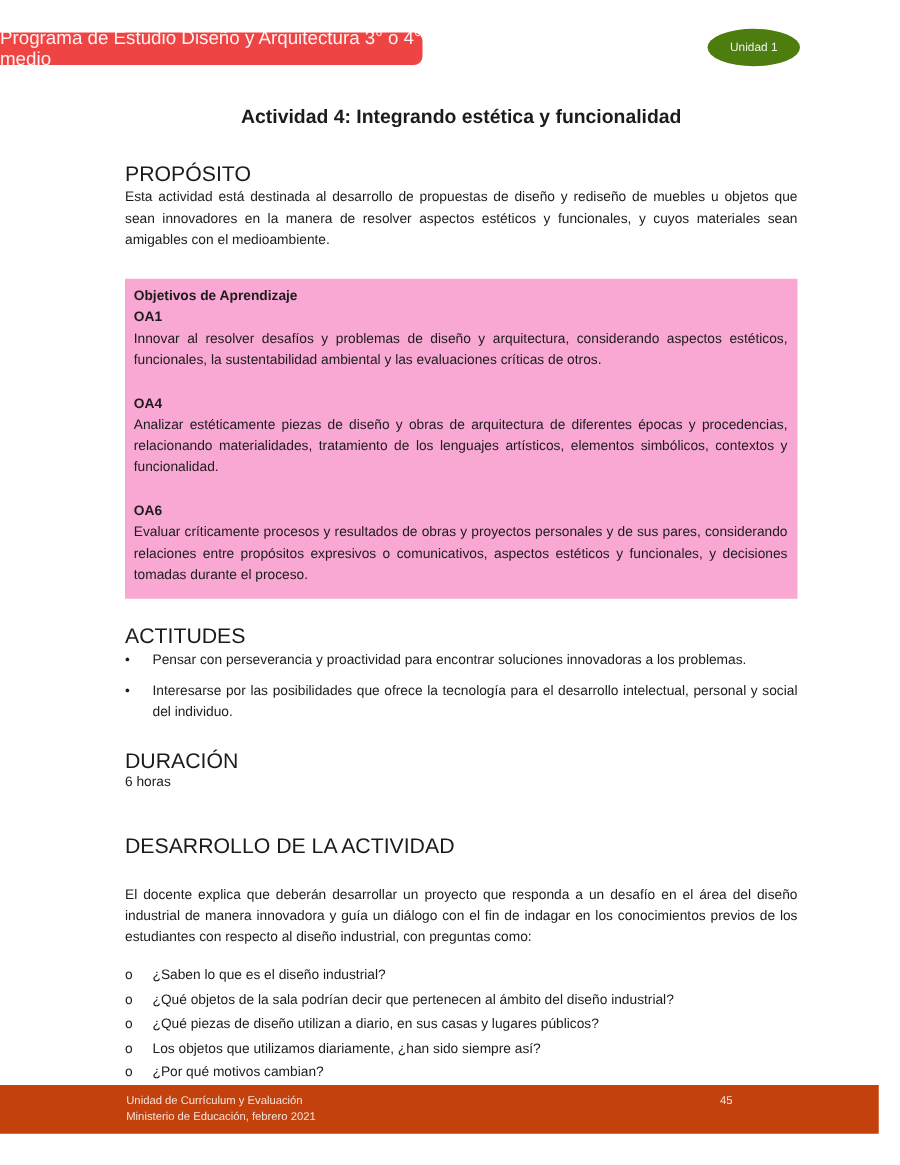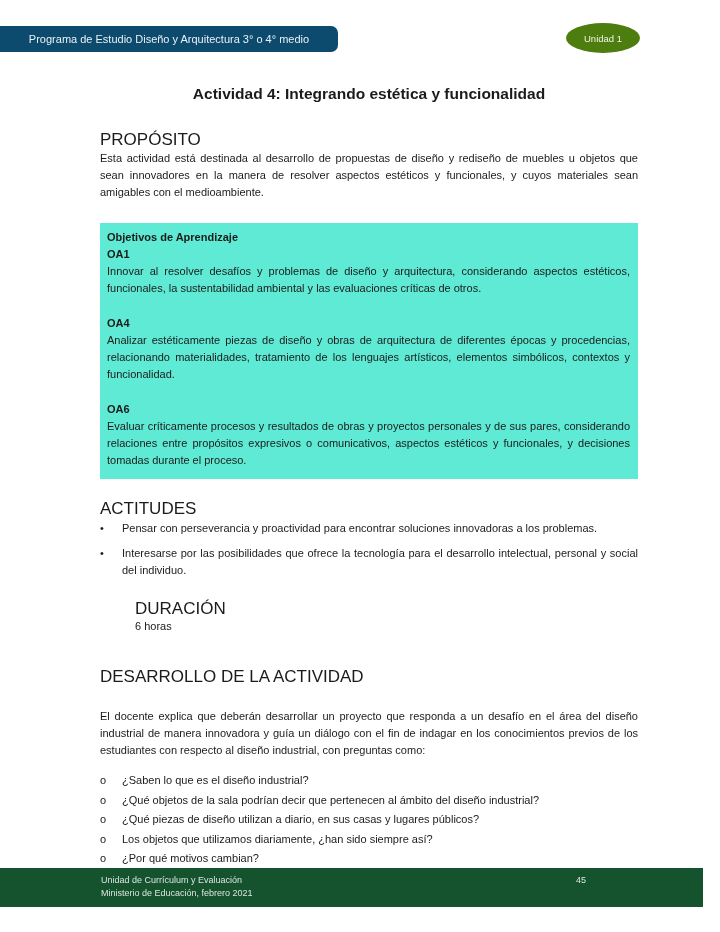--- a/index.html
+++ b/index.html
@@ -10,24 +10,24 @@
     color:#1b1b1b;
     position:relative;
     overflow:hidden;
   }
   .page { position:absolute; inset:0; }
 
   
   .header-badge {
     position:absolute; left:0; top:26px;
     width:338px; height:26px;
-    background:#0c4a6e;
+    background:#ef4444;
     border-radius:0 7px 7px 0;
     color:rgba(255,255,255,0.92);
-    font-size:11px;
+    font-size:15px;
     display:flex; align-items:center; justify-content:center;
   }
   .unit-badge {
     position:absolute; left:566px; top:23px;
     width:74px; height:30px;
     background:#4d7c0f;
     border-radius:50%;
     color:rgba(255,255,255,0.92);
     font-size:9.5px;
     display:flex; align-items:center; justify-content:center;
@@ -48,52 +48,52 @@
   .para {
     font-size:11px; line-height:17px;
     text-align:justify;
     margin-top:3px;
   }
 
   .sec-proposito { margin-top:29px; }
 
   .oa-box {
     margin-top:22px;
-    background:#5eead4;
+    background:#f9a8d4;
     padding:6px 8px 10px 7px;
     font-size:11px; line-height:17px;
   }
   .oa-box .box-heading { font-weight:bold; font-size:11px; line-height:17px; }
   .oa-item .oa-code { font-weight:bold; line-height:17px; }
   .oa-item .oa-text { text-align:justify; }
   .oa-item + .oa-item { margin-top:18px; }
 
   .sec-actitudes { margin-top:22px; }
   .bullet-list { margin-top:4px; }
   .bullet-row { display:flex; font-size:11px; line-height:17px; }
   .bullet-row + .bullet-row { margin-top:8px; }
   .bullet-marker { width:22px; flex:0 0 22px; }
   .bullet-text { flex:1; text-align:justify; }
 
-  .sec-duracion { margin-top:22px;margin-left:35px; }
+  .sec-duracion { margin-top:22px; }
   .duracion-value { font-size:11px; line-height:17px; margin-top:2px; }
 
   .sec-desarrollo { margin-top:34px; }
   .sec-desarrollo .para { margin-top:24px; }
 
   .question-list { margin-top:12px; }
   .question-row { display:flex; font-size:11px; line-height:19.5px; }
   .q-marker { width:22px; flex:0 0 22px; }
   .q-text { flex:1; }
 
   
   .footer {
     position:absolute; left:0; top:868px;
     width:703px; height:39px;
-    background:#14532d;
+    background:#c2410c;
     color:rgba(255,255,255,0.85);
     font-size:9px; line-height:13px;
   }
   .footer-text { position:absolute; left:101px; top:6px; }
   .footer-page { position:absolute; left:576px; top:6px; }
 </style>
 </head>
 <body>
 
 <div class="page">

